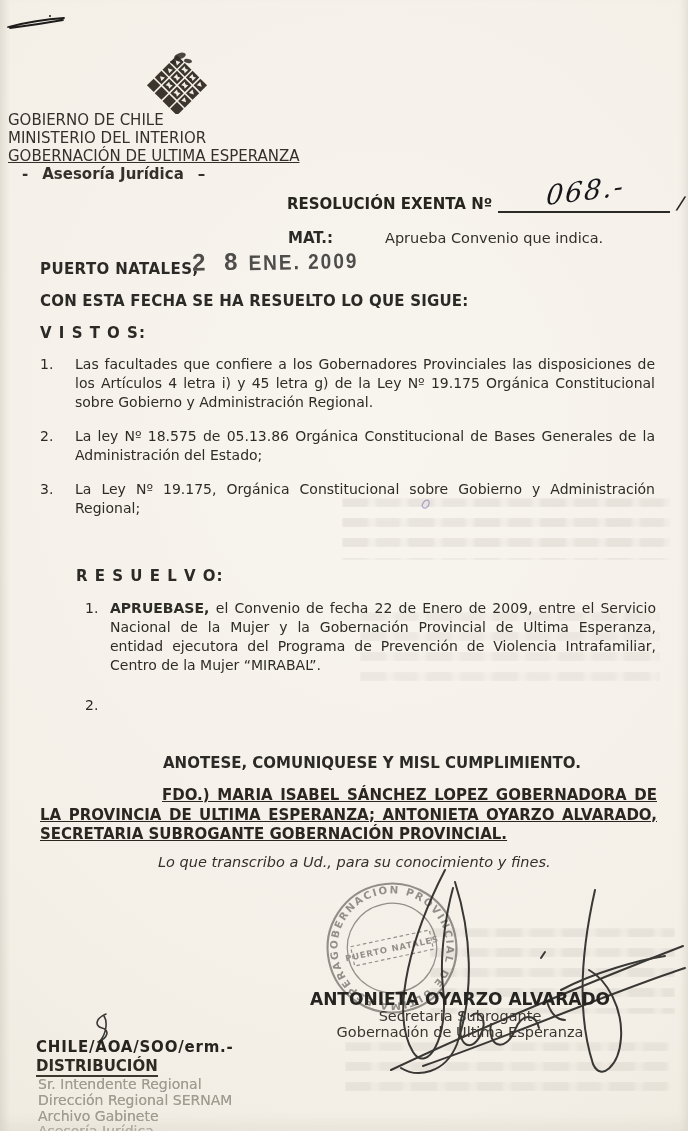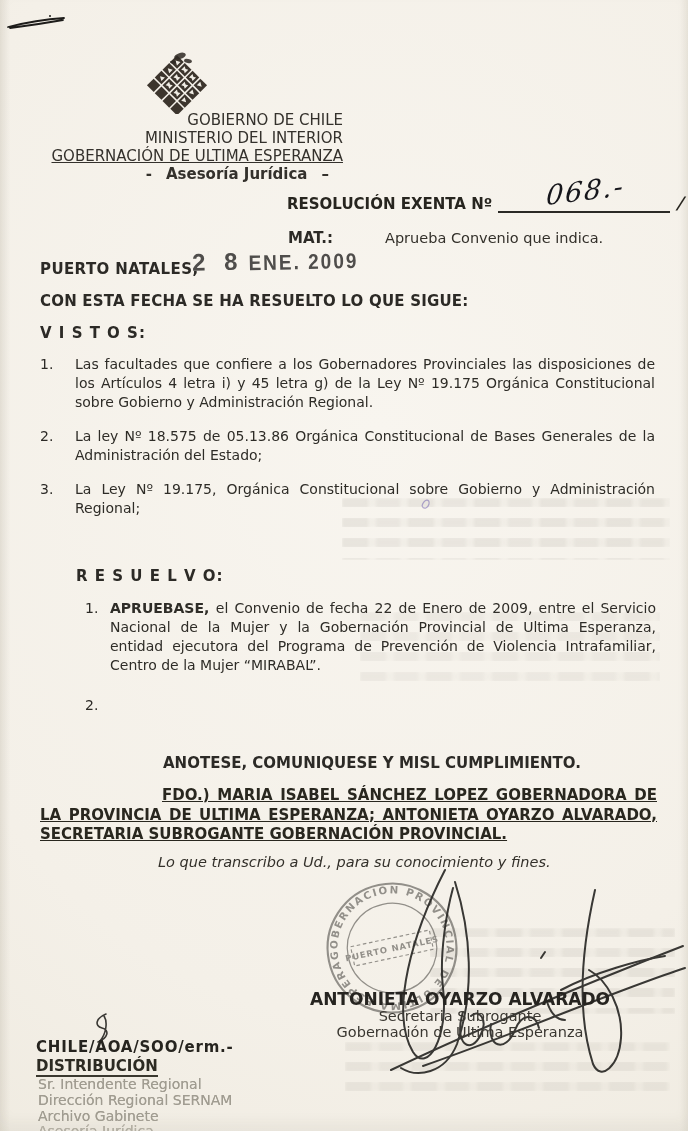--- a/index.html
+++ b/index.html
@@ -10,21 +10,21 @@
     overflow:hidden;
     background:
       linear-gradient(90deg, rgba(190,183,170,.25) 0, rgba(190,183,170,0) 10px),
       linear-gradient(270deg, rgba(190,183,170,.18) 0, rgba(190,183,170,0) 8px),
       radial-gradient(130% 95% at 55% 38%, #f8f5ef 0%, #f4f0e8 55%, #ece7db 100%);
     font-family:"DejaVu Sans","Liberation Sans",sans-serif;
     color:#2c2a26;
     box-shadow: inset 0 -8px 14px rgba(60,55,45,.05);
   }
   .abs{position:absolute;}
-  .hdr{width:335px;left:8px;top:111px;text-align:right;font-size:15px;line-height:18px;color:#34312c;}
+  .hdr{width:335px;left:8px;top:111px;text-align:left;font-size:15px;line-height:18px;color:#34312c;}
   .hdr .ul{text-decoration:underline;}
   .hdr .juridica{font-weight:bold;}
   .hdr .dash{font-weight:bold;margin:0 14px;}
   .res-line{left:287px;top:191px;font-size:15px;font-weight:bold;white-space:nowrap;color:#27251f;}
   .uline{display:inline-block;width:172px;border-bottom:2px solid #2b2a26;height:20px;position:relative;margin-left:6px;vertical-align:bottom;}
   .handnum{
     position:absolute;left:48px;top:-16px;
     font-size:27px;font-style:italic;font-weight:500;color:#16161b;
     transform:rotate(-7deg) skewX(-12deg);letter-spacing:2px;
     font-family:"DejaVu Serif","Liberation Serif",serif;

